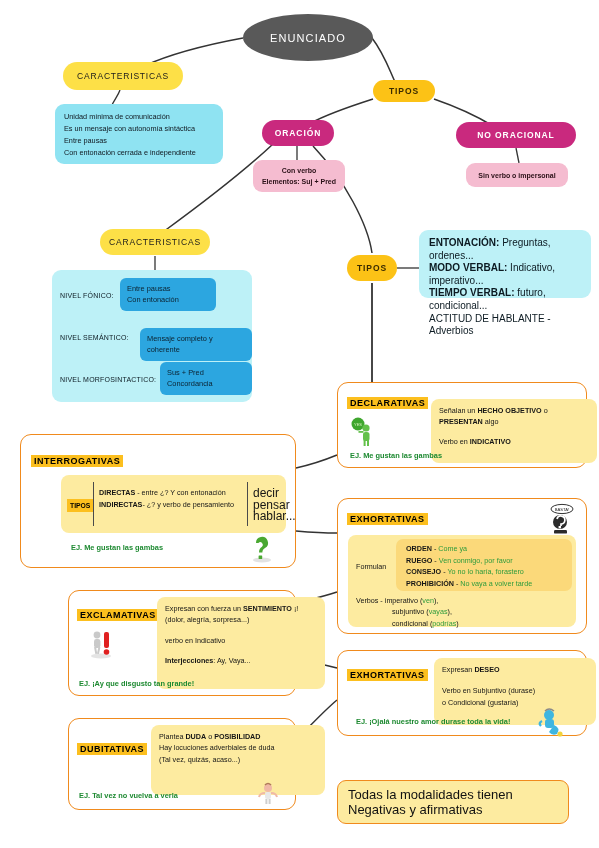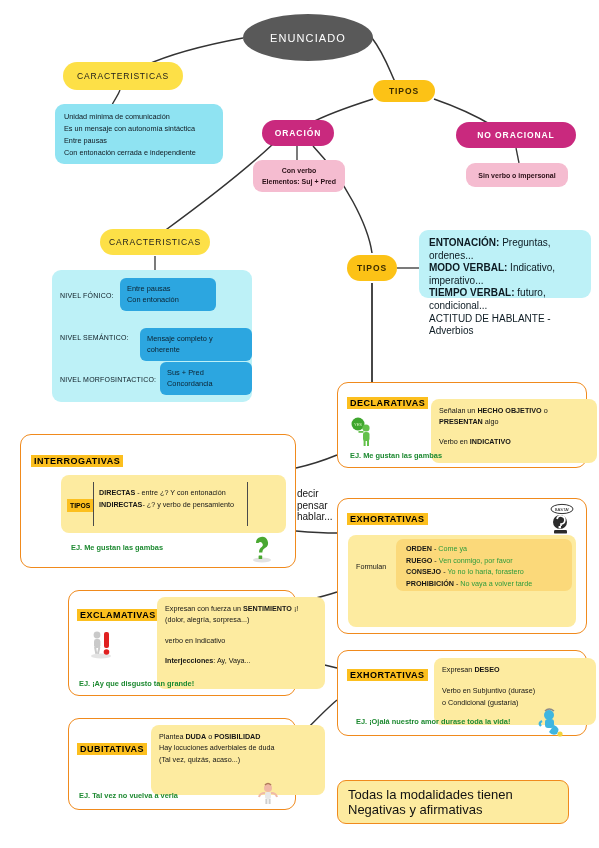--- a/index.html
+++ b/index.html
@@ -207,21 +207,21 @@
     <div class="cardbody" style="left:40px;top:40px;width:225px;height:58px;padding:0;">
       <span class="tipos-tag" style="left:6px;top:24px;">TIPOS</span>
       <div class="vbar" style="left:32px;top:7px;height:44px;"></div>
       <div class="vbar" style="left:186px;top:7px;height:44px;"></div>
       <div style="position:absolute;left:38px;top:12px;font-size:7.2px;line-height:11px;white-space:nowrap;">
         <b>DIRECTAS</b><span> - entre ¿? Y con entonación</span>
       </div>
       <div style="position:absolute;left:38px;top:24px;font-size:7.2px;line-height:11px;white-space:nowrap;">
         <b>INDIRECTAS</b><span>- ¿? y verbo de pensamiento</span>
       </div>
-      <div style="position:absolute;left:192px;top:13px;font-size:10px;line-height:11.5px;margin-left:44px;">
+      <div style="position:absolute;left:192px;top:13px;font-size:12px;line-height:11.5px;">
         <div>decir</div>
         <div>pensar</div>
         <div>hablar...</div>
       </div>
     </div>
     <span class="example" style="left:50px;top:108px;">EJ. Me gustan las gambas</span>
     <svg class="art" style="left:229px;top:100px;" width="24" height="28" viewBox="0 0 24 28">
       <ellipse cx="12" cy="25" rx="9" ry="2.4" fill="#cfcfcf" opacity=".6"></ellipse>
       <path d="M6 8 a6 6 0 1 1 9 5 c-2 1.4 -2.6 2.6 -2.6 4.4 h-3.4 c0 -3 1 -4.4 3 -5.6 a2.6 2.6 0 1 0 -3.6 -3.8 z" fill="#4aa832"></path>
       <rect x="8.6" y="20.4" width="3.6" height="3.6" rx=".6" fill="#4aa832"></rect>
@@ -246,20 +246,32 @@
           <b>ORDEN</b><span> - </span><span class="green">Come ya</span>
         </div>
         <div>
           <b>RUEGO</b><span> - </span><span class="green">Ven conmigo, por favor</span>
         </div>
         <div>
           <b>CONSEJO</b><span> - </span><span class="green">Yo no lo haría, forastero</span>
         </div>
         <div>
           <b>PROHIBICIÓN</b><span> - </span><span class="green">No vaya a volver tarde</span>
+        </div>
+      </div>
+      <div style="position:absolute;left:8px;top:60px;font-size:7.2px;line-height:11.4px;white-space:nowrap;">
+        <div>
+          <span>Verbos -</span>
+          <span>imperativo (</span><span class="green">ven</span><span>),</span>
+        </div>
+        <div style="padding-left:36px;">
+          <span>subjuntivo (</span><span class="green">vayas</span><span>),</span>
+        </div>
+        <div style="padding-left:36px;">
+          <span>condicional (</span><span class="green">podrías</span><span>)</span>
         </div>
       </div>
     </div>
   </div>
 
   <div class="card" style="left:68px;top:590px;width:228px;height:106px;">
     <span class="cardtitle" style="position:absolute;left:8px;top:18px;">EXCLAMATIVAS</span>
     <svg class="art" style="left:18px;top:34px;" width="30" height="34" viewBox="0 0 30 34">
       <ellipse cx="14" cy="31" rx="10" ry="2.4" fill="#d8d8d8" opacity=".7"></ellipse>
       <circle cx="10" cy="10" r="3.4" fill="#c9c9c9"></circle>

